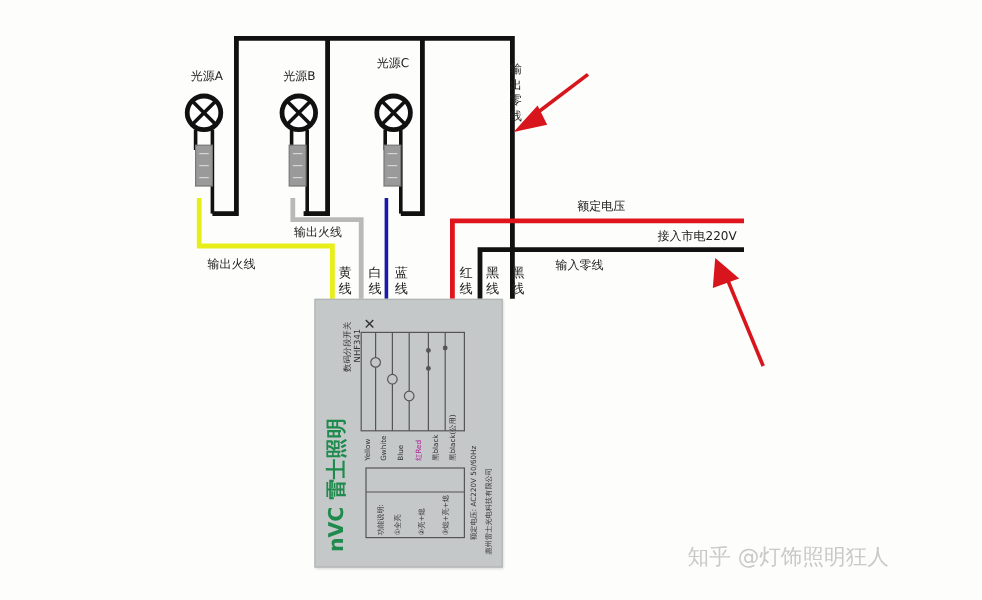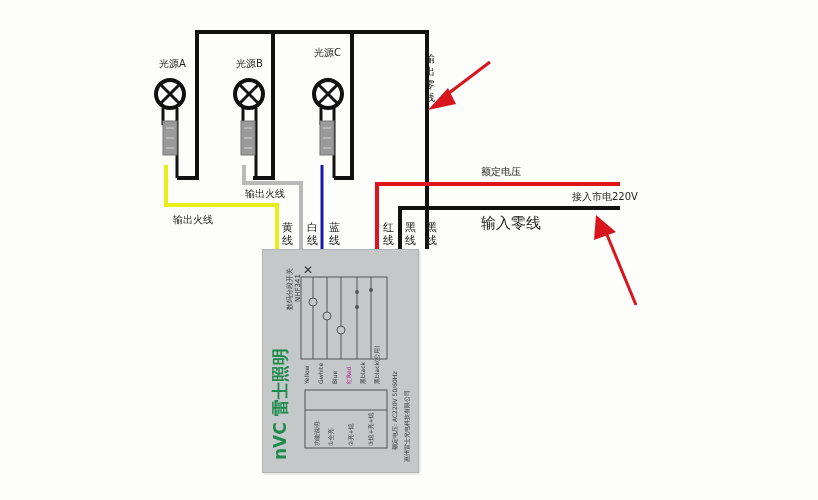--- a/index.html
+++ b/index.html
@@ -103,22 +103,22 @@
   <span class="lamp-name" style="left:159px;top:57px">光源A</span>
   <span class="lamp-name" style="left:236px;top:57px">光源B</span>
   <span class="lamp-name" style="left:314px;top:46px">光源C</span>
 
   <div class="vlbl" style="left:423px;top:52px;font-size:10px">输出零线</div>
 
   <span class="lbl" style="left:245px;top:187px;font-size:10px">输出火线</span>
   <span class="lbl" style="left:173px;top:213px;font-size:10px">输出火线</span>
 
   <span class="lbl" style="left:481px;top:165px;font-size:10px">额定电压</span>
-  <span class="lbl" style="left:572px;top:190px;font-size:10px">接入市电220V</span>
-  <span class="lbl" style="left:481px;top:214px;font-size:15px">输入零线</span>
+  <span class="lbl" style="left:548px;top:190px;font-size:10px">接入市电220V</span>
+  <span class="lbl" style="left:463px;top:214px;font-size:10px">输入零线</span>
 
   <div class="vlbl" style="left:281px;top:221px">黄线</div>
   <div class="vlbl" style="left:306px;top:221px">白线</div>
   <div class="vlbl" style="left:328px;top:221px">蓝线</div>
   <div class="vlbl" style="left:382px;top:221px">红线</div>
   <div class="vlbl" style="left:404px;top:221px">黑线</div>
   <div class="vlbl" style="left:425px;top:221px">黑线</div>
 
   <div class="box">
     <svg width="155" height="222" style="position:absolute;left:0;top:0">
@@ -149,13 +149,14 @@
     <span class="tiny" style="left:110px;top:134px">黑black(公用)</span>
     <span class="tiny" style="left:128px;top:200px">额定电压: AC220V 50/60Hz</span>
     <span class="tiny" style="left:50px;top:196px">功能说明:</span>
     <span class="tiny" style="left:64px;top:196px">①全亮</span>
     <span class="tiny" style="left:84px;top:196px">②亮+熄</span>
     <span class="tiny" style="left:104px;top:196px">③熄+亮+熄</span>
     <span class="tiny" style="left:140px;top:212px">惠州雷士光电科技有限公司</span>
   </div>
 
 
+  <span class="watermark" style="left:573px;top:452px">知乎 @灯饰照明狂人</span>
 </div>
 
 </body></html>

